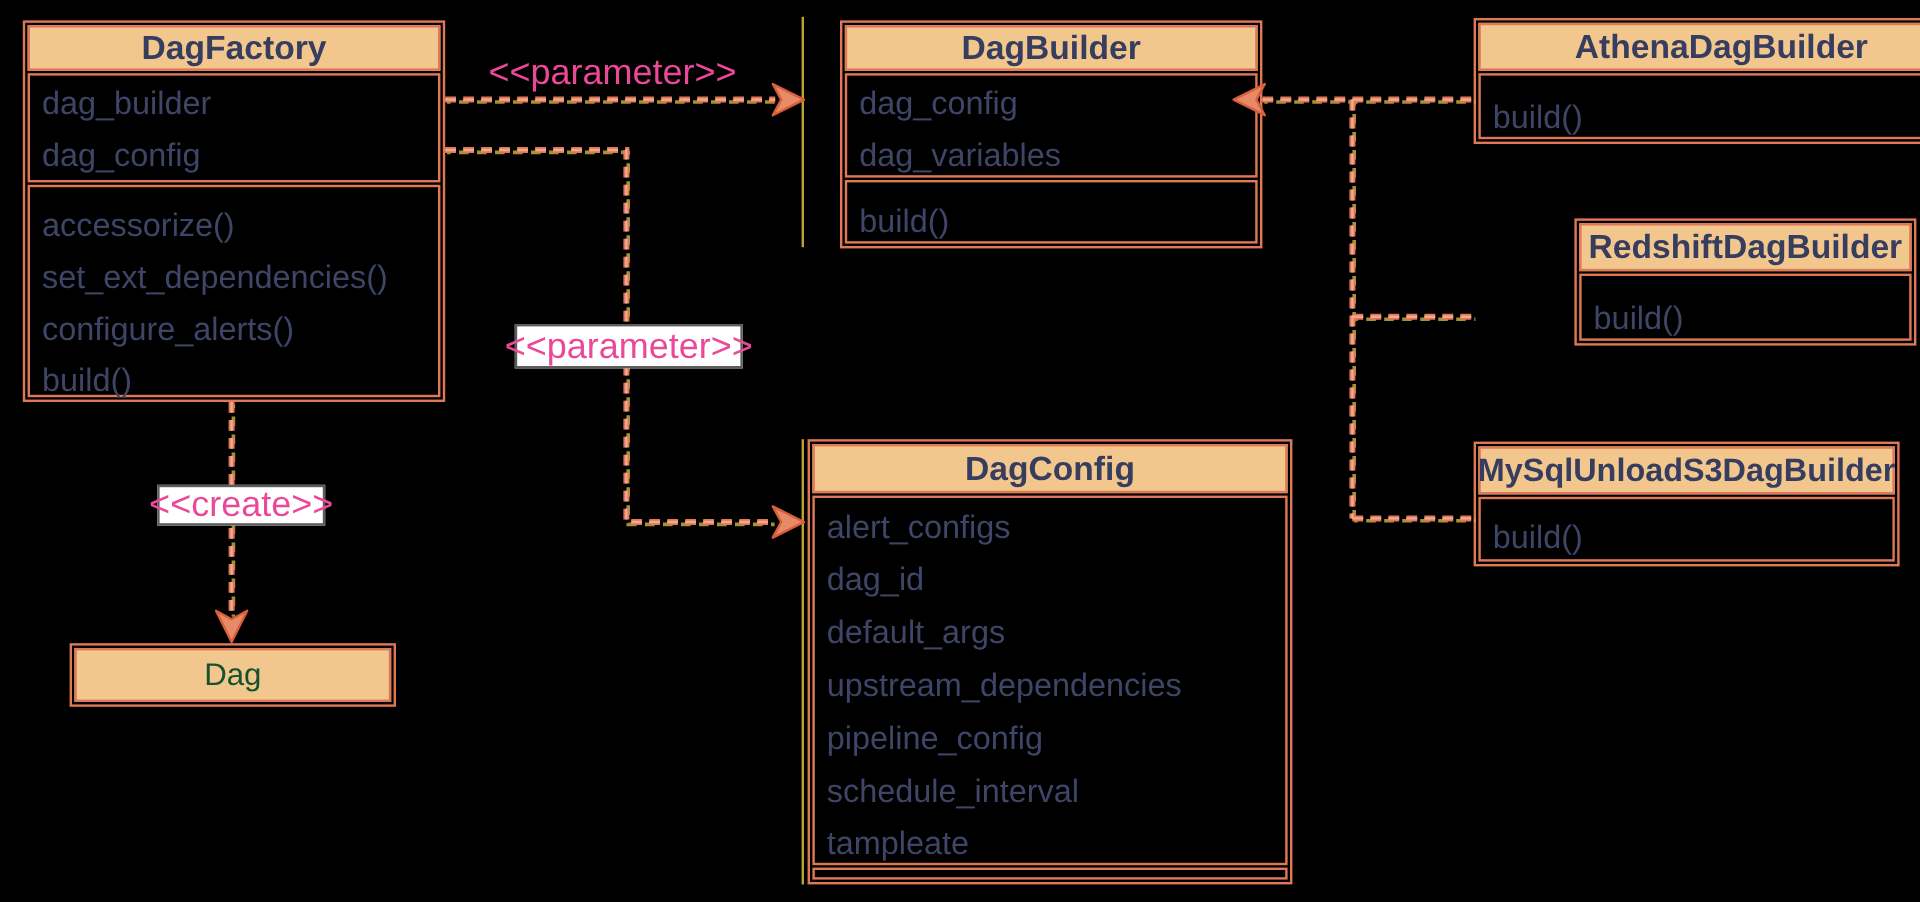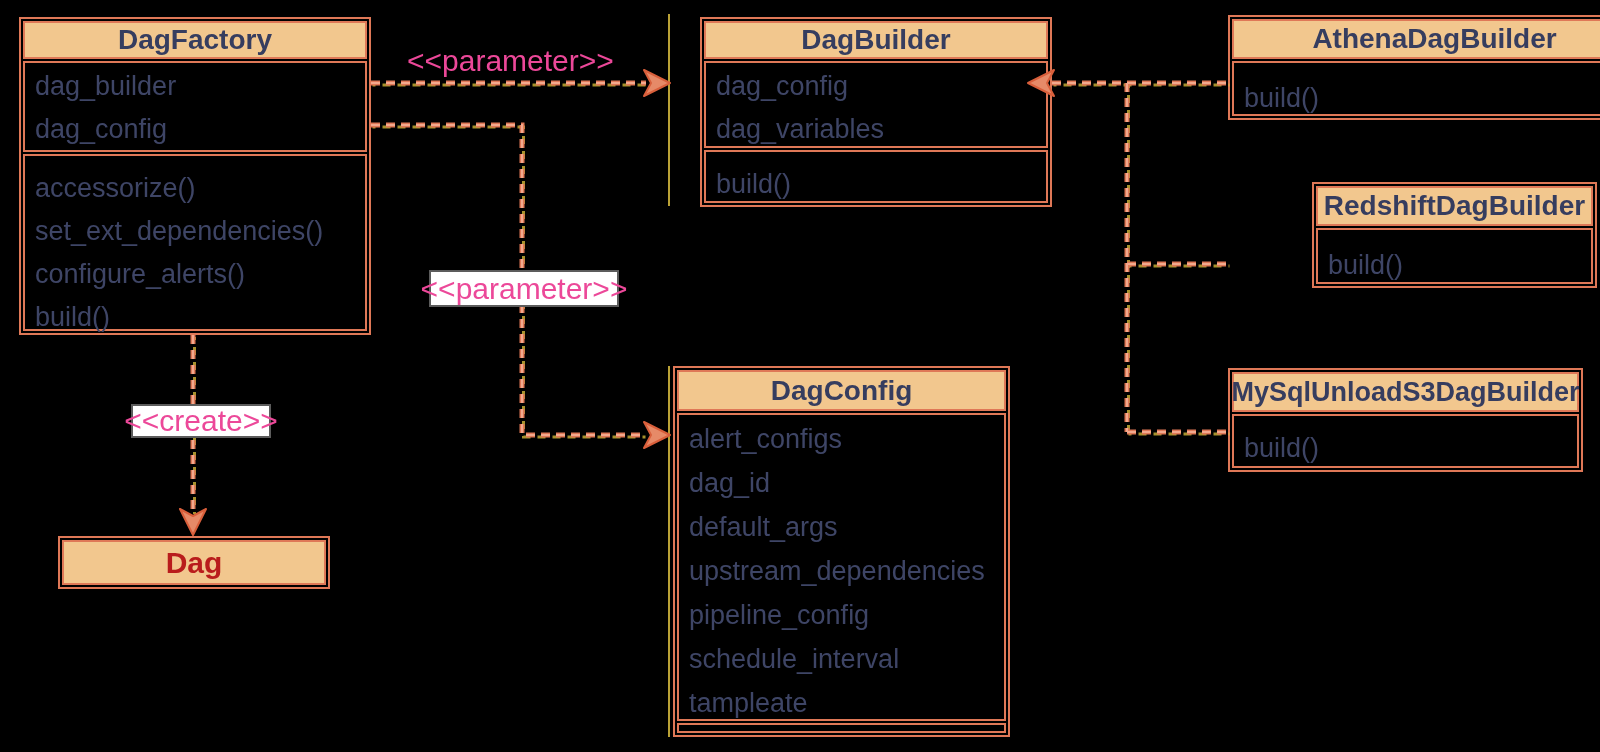--- a/index.html
+++ b/index.html
@@ -7,21 +7,21 @@
          font-family:"Liberation Sans",sans-serif;}
   
   .uml{position:absolute;box-sizing:border-box;border:2px solid #DF7857;padding:2px;
        display:flex;flex-direction:column;gap:2px;background:transparent;z-index:1;}
   .sec{box-sizing:border-box;border:2px solid #DF7857;background:transparent;}
   .hdr{background:#F2C78E;color:#363D5F;font-weight:bold;font-size:28px;
        text-align:center;display:flex;align-items:center;justify-content:center;}
   .rows{color:#3E4566;font-size:27px;line-height:43px;padding:2px 0 0 10px;}
   .row{white-space:nowrap;}
   .tanfill{background:#F2C78E;}
-  .dag-label{color:#b91c1c;font-size:30px;display:flex;align-items:center;justify-content:center;font-weight:bold;}
+  .dag-label{color:#14532d;font-size:26px;display:flex;align-items:center;justify-content:center;}
   
   svg.wires{position:absolute;left:0;top:0;z-index:2;pointer-events:none;}
   
   .edge-label{position:absolute;z-index:3;color:#ec4899;font-size:30px;text-align:center;
               white-space:nowrap;}
   .edge-label.boxed{background:#FFFFFF;border:2px solid #5C5C5C;box-sizing:border-box;
                     display:flex;align-items:center;justify-content:center;}
   
   .halo{position:absolute;width:2px;background:#E8CB43;opacity:.8;z-index:0;}
 </style>
@@ -72,21 +72,21 @@
     </div>
   </div>
 
   <div class="uml" style="left:1228px;top:368px;width:355px;height:104px;">
     <div class="sec hdr" style="height:40px;font-size:27px;">MySqlUnloadS3DagBuilder</div>
     <div class="sec rows" style="height:54px;padding-top:11px;">
       <div class="row">build()</div>
     </div>
   </div>
 
-  <div class="uml" style="left:673px;top:366px;width:337px;height:371px;">
+  <div class="uml" style="left:673px;top:366px;width:404px;height:371px;">
     <div class="sec hdr" style="height:41px;">DagConfig</div>
     <div class="sec rows" style="height:308px;line-height:44px;">
       <div class="row">alert_configs</div>
       <div class="row">dag_id</div>
       <div class="row">default_args</div>
       <div class="row">upstream_dependencies</div>
       <div class="row">pipeline_config</div>
       <div class="row">schedule_interval</div>
       <div class="row">tampleate</div>
     </div>

